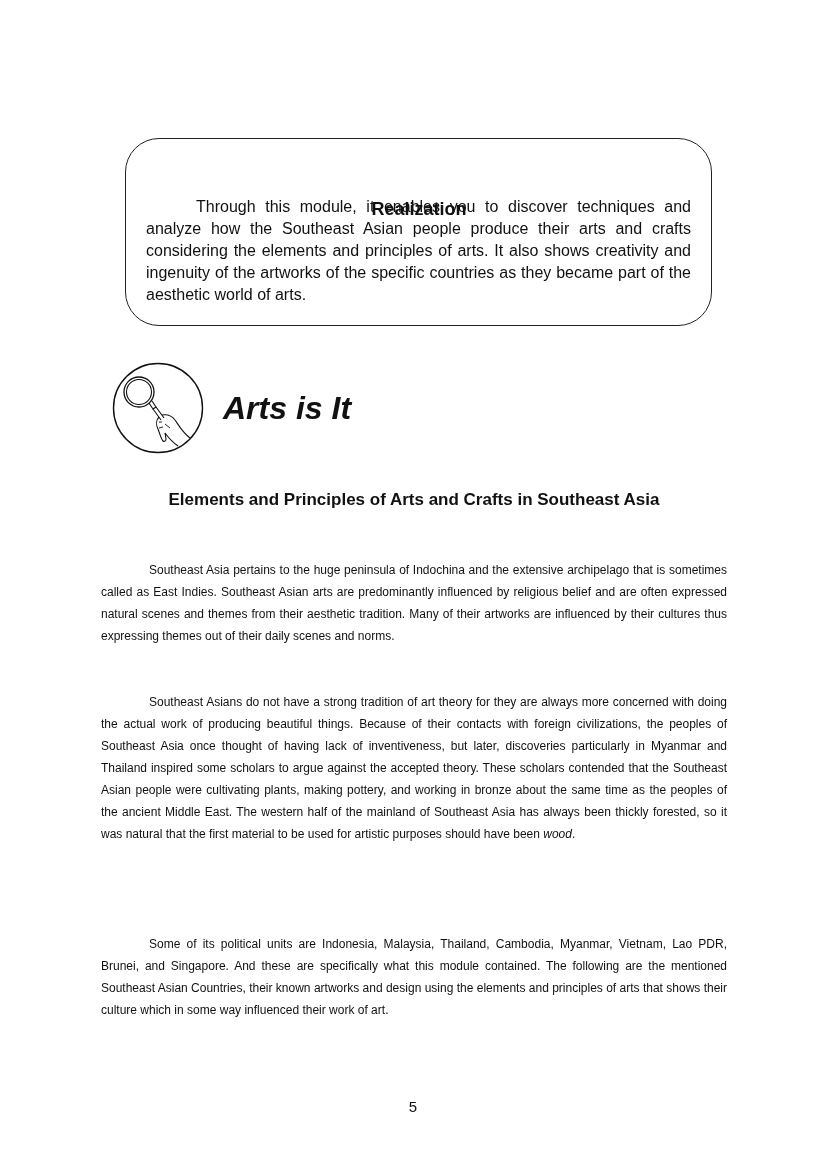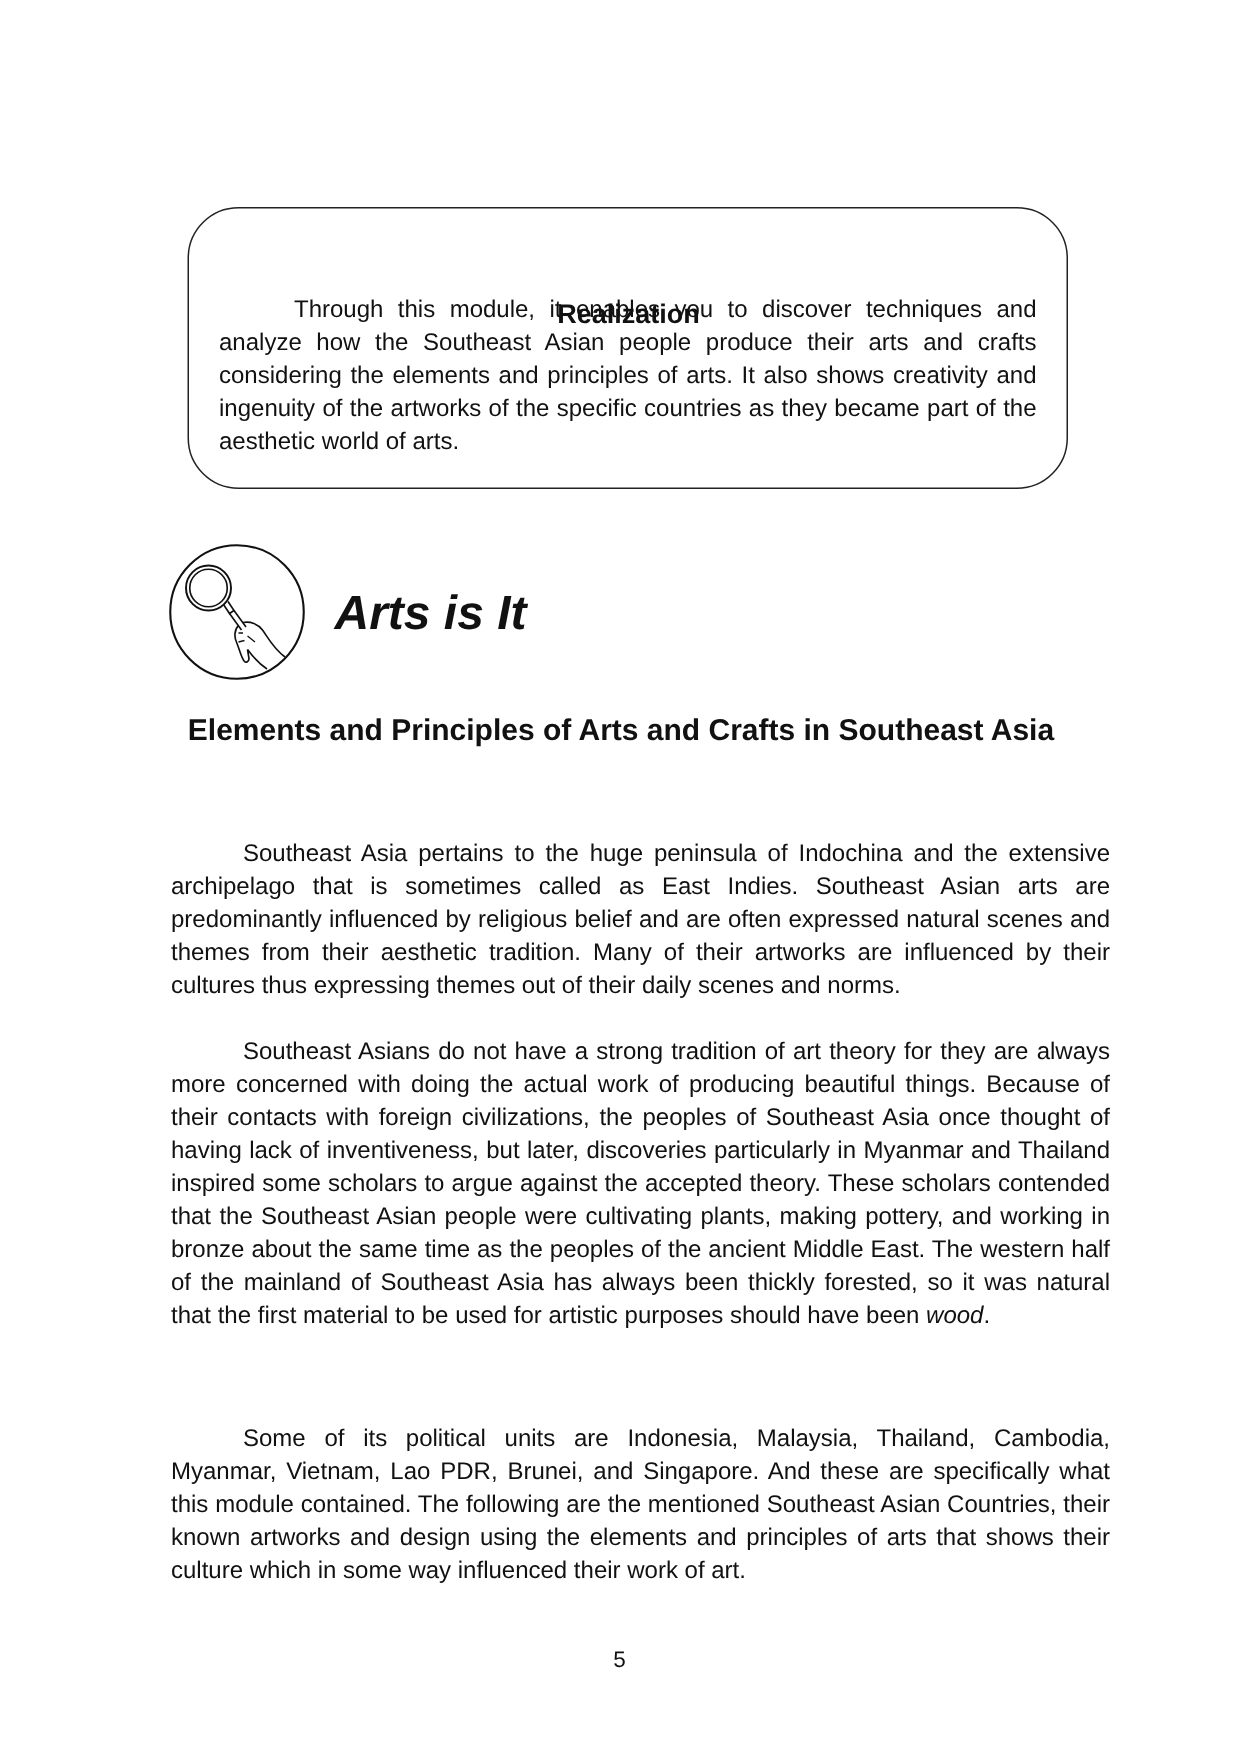--- a/index.html
+++ b/index.html
@@ -61,40 +61,40 @@
       font-size: 32px;
       line-height: 40px;
       font-weight: bold;
       font-style: italic;
       margin: 0;
     }
     .section-heading {
       position: absolute;
       left: 100px;
       width: 628px;
-      top: 474px;
+      top: 487px;
       text-align: center;
-      font-size: 20px;
+      font-size: 17px;
       line-height: 26px;
       font-weight: bold;
       margin: 0;
     }
     .para {
       position: absolute;
-      left: 114px;
+      left: 101px;
       width: 626px;
-      font-size: 16px;
+      font-size: 12px;
       line-height: 22px;
       text-align: justify;
       text-indent: 48px;
       margin: 0;
     }
     #p1 { top: 559px; }
     #p2 { top: 691px; }
-    #p3 { top: 933px; margin-top: 16px; }
+    #p3 { top: 933px; }
     .page-number {
       position: absolute;
       left: 0;
       right: 0;
       top: 1097px;
       text-align: center;
       font-size: 15px;
       line-height: 20px;
     }
     .page-number span { display: inline-block; margin-left: 0; }

